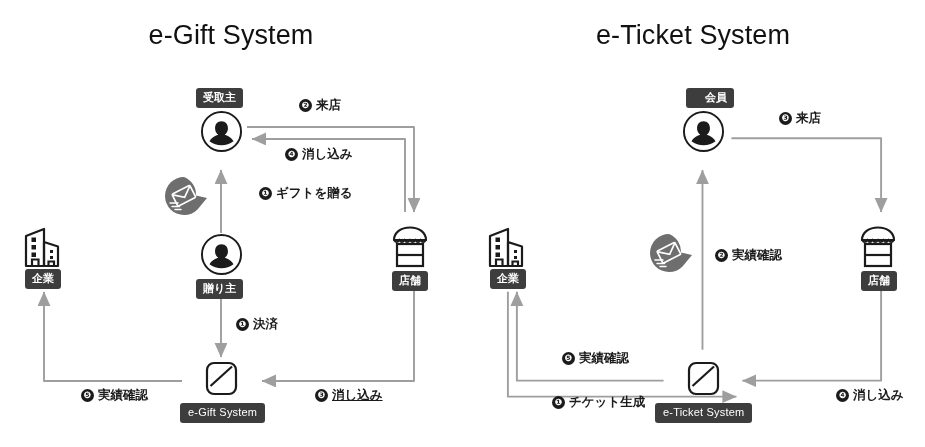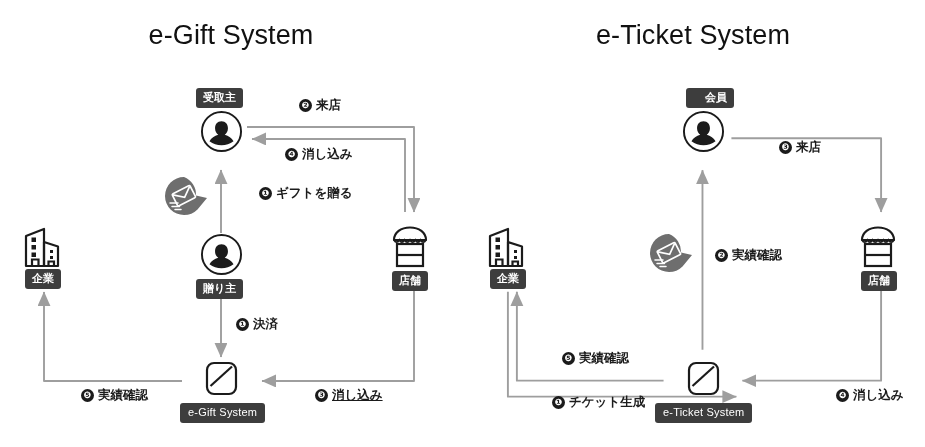--- a/index.html
+++ b/index.html
@@ -226,21 +226,21 @@
           <path d="M11.6,15 L21,22.4 L30.4,15" fill="none" stroke="#ffffff" stroke-width="1.7"></path>
         </g>
         <g stroke="#ffffff" stroke-width="1.5" stroke-linecap="round">
           <line x1="7" y1="28" x2="15" y2="28"></line>
           <line x1="9" y1="31.5" x2="16.5" y2="31.5"></line>
           <line x1="12" y1="34.5" x2="18" y2="34.5"></line>
         </g>
       </svg>
     </div>
 
-    <div class="flowlabel" style="left:317px;top:112px;margin-top:29px;">
+    <div class="flowlabel" style="left:317px;top:112px;">
       <span class="num">❸</span><span>来店</span>
     </div>
     <div class="flowlabel" style="left:253px;top:249px;">
       <span class="num">❷</span><span>実績確認</span>
     </div>
     <div class="flowlabel" style="left:100px;top:352px;">
       <span class="num">❺</span><span>実績確認</span>
     </div>
     <div class="flowlabel" style="left:90px;top:396px;">
       <span class="num">❶</span><span>チケット生成</span>

